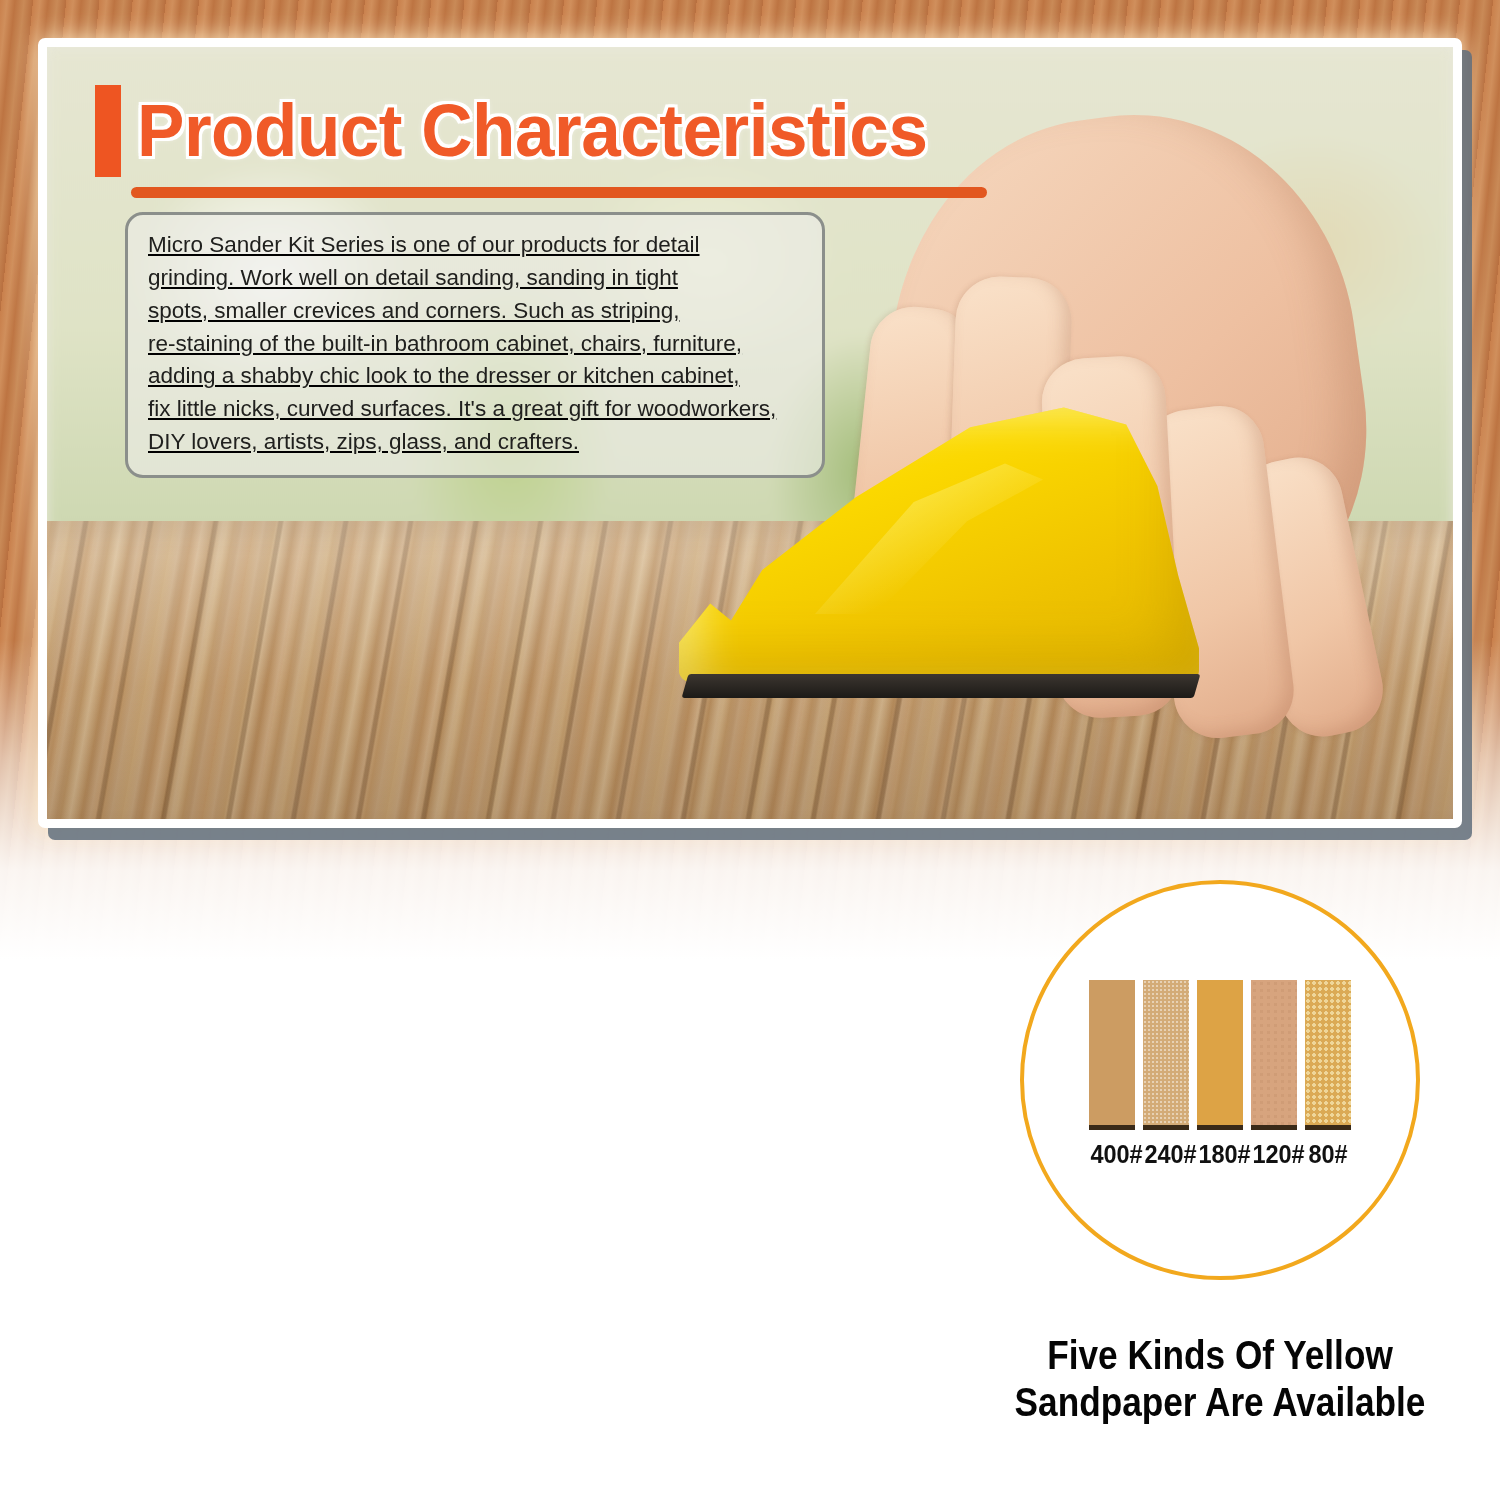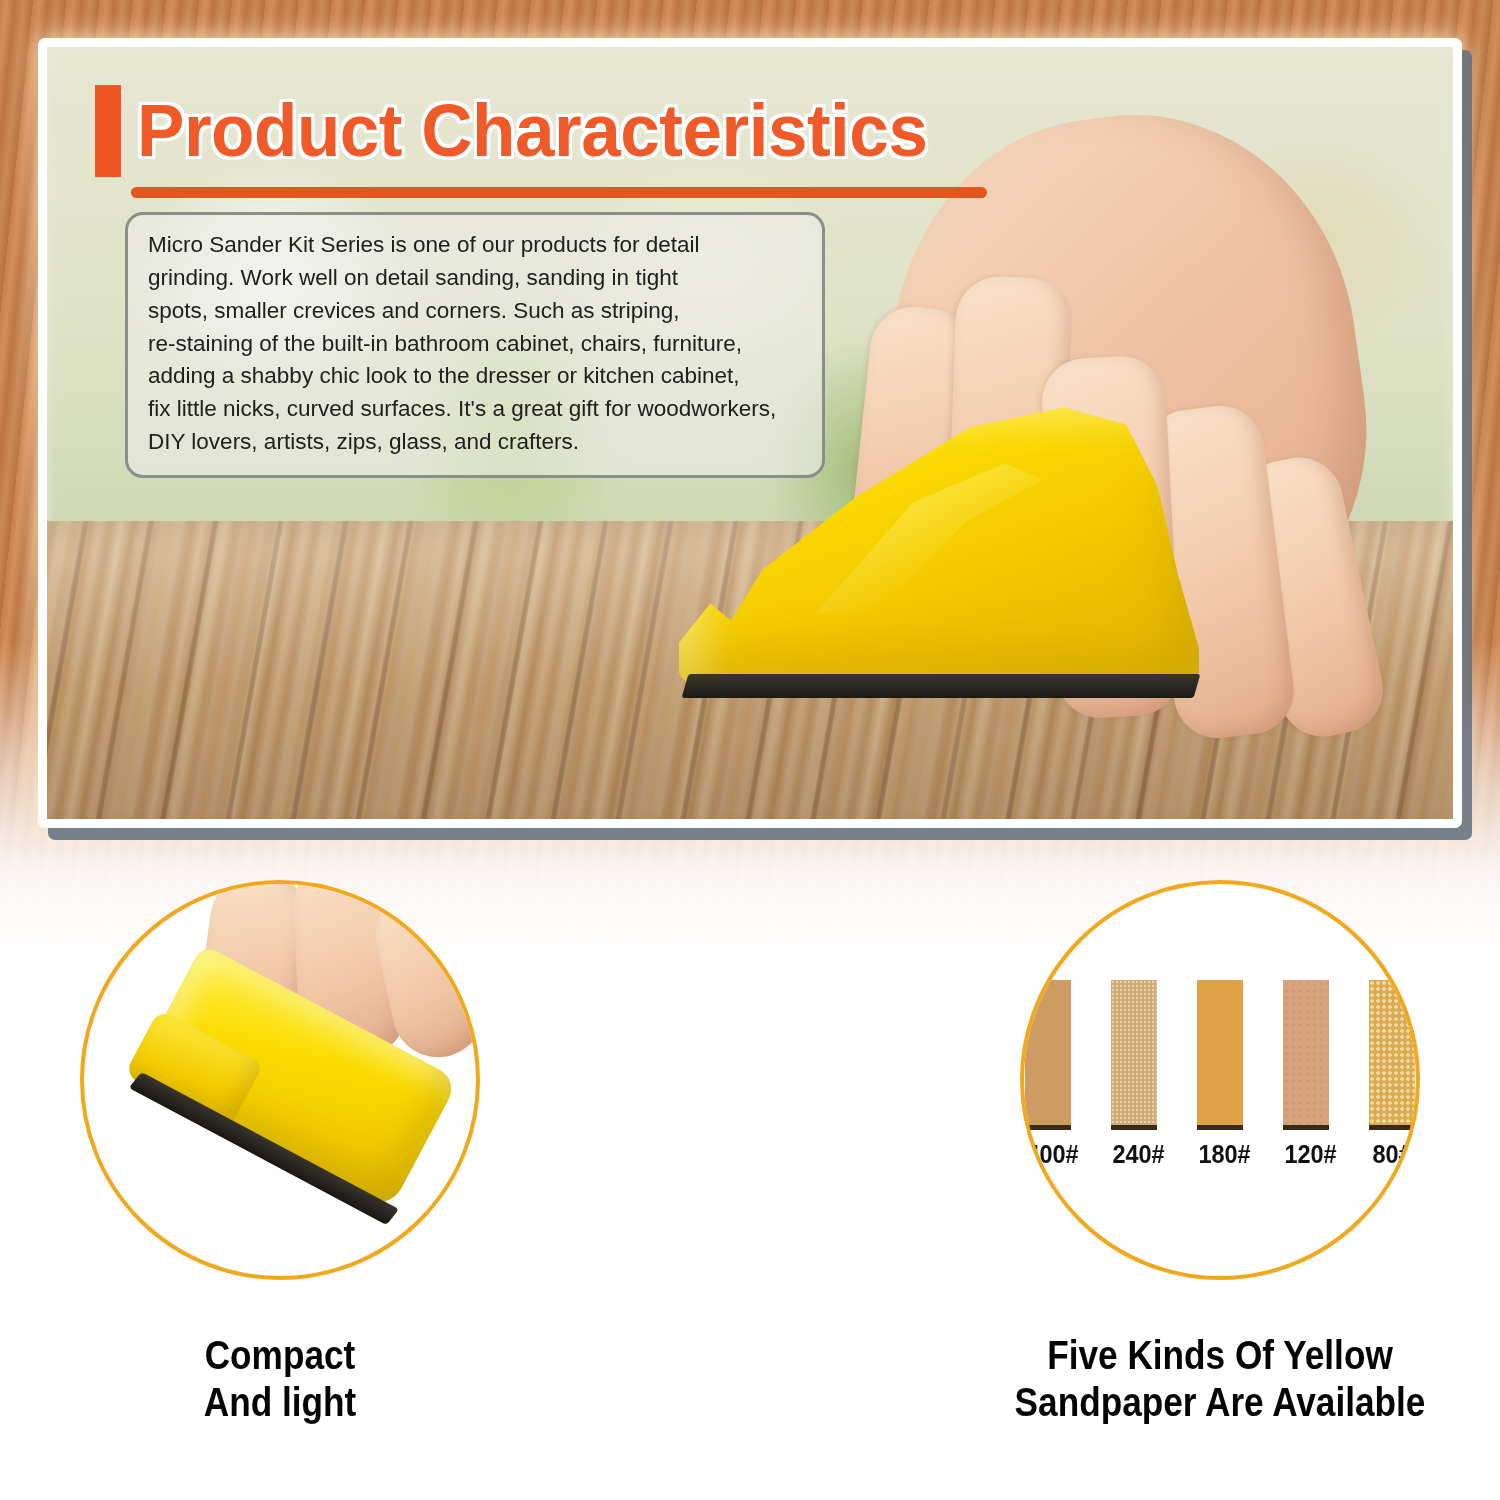--- a/index.html
+++ b/index.html
@@ -142,20 +142,21 @@
     position: absolute;
     left: 78px;
     top: 165px;
     width: 700px;
     padding: 14px 20px 16px 20px;
     box-sizing: border-box;
     border: 3px solid #8b8f8b;
     border-radius: 18px;
     background: rgba(235,236,230,0.62);
     z-index: 6;
+    text-decoration: underline;
   }
   #description-text {
     margin: 0;
     font-family: "Liberation Sans", sans-serif;
     font-size: 22.5px;
     line-height: 1.46;
     color: #20201e;
     white-space: pre-line;
   }
 
@@ -346,21 +347,21 @@
   }
 
   
   .strip-grid {
     position: absolute;
     left: 0; right: 0;
     top: 96px;
     display: flex;
     justify-content: center;
     align-items: flex-end;
-    gap: 40px;
+    gap: 8px;
   }
   .strip-col {
     width: 46px;
     text-align: center;
   }
   .strip {
     width: 46px;
     height: 150px;
     border-bottom: 5px solid #3a2a18;
     box-sizing: border-box;
@@ -422,34 +423,20 @@
 spots, smaller crevices and corners.   Such as striping,
 re-staining of the built-in bathroom cabinet, chairs, furniture,
 adding a shabby chic look to the dresser or kitchen cabinet,
 fix little nicks, curved surfaces.  It's a great gift for woodworkers,
 DIY lovers, artists, zips, glass, and crafters.</p>
     </div>
   </div>
 
   <div id="thumb-row">
 
-    <div class="thumb-cell c1">
-      <div class="thumb-circle" style="border-color: rgb(242, 168, 29);">
-        <div class="thumb-finger tf1"></div>
-        <div class="thumb-finger tf2"></div>
-        <div class="thumb-finger tf3"></div>
-        <div class="tilt-sander">
-          <div class="tilt-body"></div>
-          <div class="tilt-nub"></div>
-          <div class="tilt-pad"></div>
-        </div>
-      </div>
-      <div class="thumb-caption">Compact
-And light</div>
-    </div>
 
 
     <div class="thumb-cell c3">
       <div class="thumb-circle" style="border-color: rgb(242, 168, 29);">
         <div class="strip-grid" id="strip-grid">
             <div class="strip-col">
               <div class="strip" style="background: rgb(204, 156, 98);"></div>
               <div class="strip-label">400#</div>
             </div>
             <div class="strip-col">

